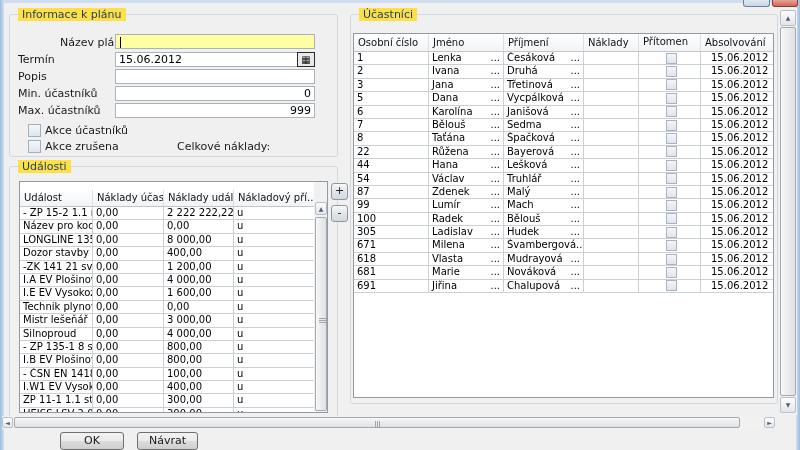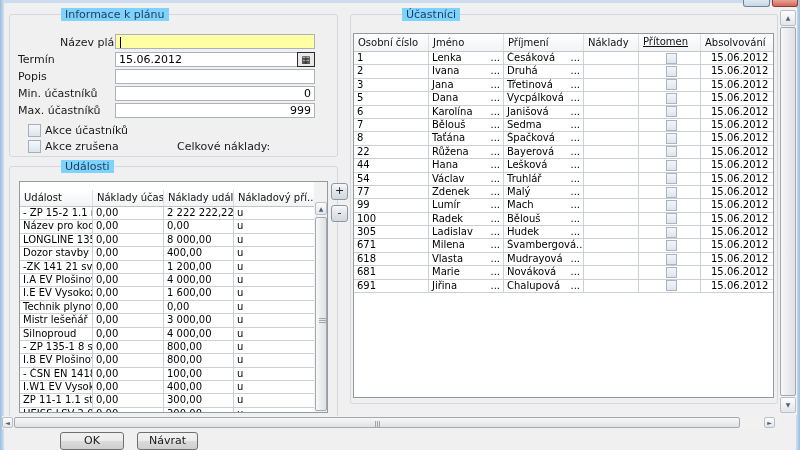--- a/index.html
+++ b/index.html
@@ -11,21 +11,21 @@
   .abs{position:absolute;}
   
   .edge-left{left:0;top:0;width:4px;height:450px;background:linear-gradient(90deg,#9dbcda,#cfe1f2);}
   .edge-right{left:796px;top:0;width:4px;height:450px;background:linear-gradient(270deg,#9dbcda,#cfe1f2);}
   .edge-top{left:0;top:0;width:800px;height:3px;background:#cdddef;}
   .titlebtn{top:0;height:7px;border-radius:0 0 3px 3px;box-sizing:border-box;}
   .titlebtn.max{left:743px;width:27px;background:linear-gradient(#dfe9f3,#c8d7e6);border:1px solid #70819a;border-top:none;}
   .titlebtn.close{left:772px;width:26px;background:linear-gradient(#e9a296,#d3675a);border:1px solid #913c31;border-top:none;}
   
   .gbox{border:1px solid #d2d8de;border-radius:3px;box-sizing:border-box;background:transparent;}
-  .glabel{background:#7dd3fc;padding:0 4px;color:#1e3a5f;white-space:nowrap;margin-left:43px;}
+  .glabel{background:#fde047;padding:0 4px;color:#1e3a5f;white-space:nowrap;}
   
   .flabel{color:#1a1a1a;white-space:nowrap;}
   .input{box-sizing:border-box;height:15px;background:#fff;border:1px solid #aab2bb;
     font-size:11px;line-height:13px;padding:0 3px;white-space:nowrap;overflow:hidden;}
   .input.yellow{background:#ffffa3;}
   .caret{display:inline-block;width:1px;height:11px;background:#000;vertical-align:middle;margin-left:1px;}
   .right{text-align:right;}
   .calbtn{box-sizing:border-box;width:18px;height:15px;background:#e9e9e9;border:1px solid #2b2b2b;
     display:flex;align-items:center;justify-content:center;font-size:10px;line-height:10px;padding:0;}
   .cb{box-sizing:border-box;width:13px;height:13px;border:1px solid #a4afbb;
@@ -228,21 +228,21 @@
 
   <div class="abs gbox" style="left:350px;top:14px;width:428px;height:390px;"></div>
   <div class="abs glabel" style="left:359px;top:8px;">Účastníci</div>
 
   <div class="abs tablebox" style="left:353px;top:33px;width:421px;height:365px;">
     <div class="thead" style="height:18px;">
       <div class="th pc1" style="padding-top:3px;">Osobní číslo</div>
       <div class="th pc2" style="padding-top:3px;">Jméno</div>
       <div class="th pc3" style="padding-top:3px;">Příjmení</div>
       <div class="th pc4" style="padding-top:3px;">Náklady</div>
-      <div class="th pc5" style="padding-top:2px;text-decoration:underline;">Přítomen</div>
+      <div class="th pc5" style="padding-top:2px;">Přítomen</div>
       <div class="th pc6" style="padding-top:3px;">Absolvování</div>
     </div>
     <div id="participants-rows">
         <div class="trow">
           <div class="td pc1">1</div>
           <div class="td pc2 namecell">
             <div class="">Lenka</div>
             <div class="">...</div>
           </div>
           <div class="td pc3 namecell">
@@ -393,21 +393,21 @@
             <div class="">Truhlář</div>
             <div class="">...</div>
           </div>
           <div class="td pc4"></div>
           <div class="td pc5 cbcell">
             <div class="rowcb"></div>
           </div>
           <div class="td pc6" style="padding-left: 10px;">15.06.2012</div>
         </div>
         <div class="trow">
-          <div class="td pc1">77</div>
+          <div class="td pc1">87</div>
           <div class="td pc2 namecell">
             <div class="">Zdenek</div>
             <div class="">...</div>
           </div>
           <div class="td pc3 namecell">
             <div class="">Malý</div>
             <div class="">...</div>
           </div>
           <div class="td pc4"></div>
           <div class="td pc5 cbcell">

